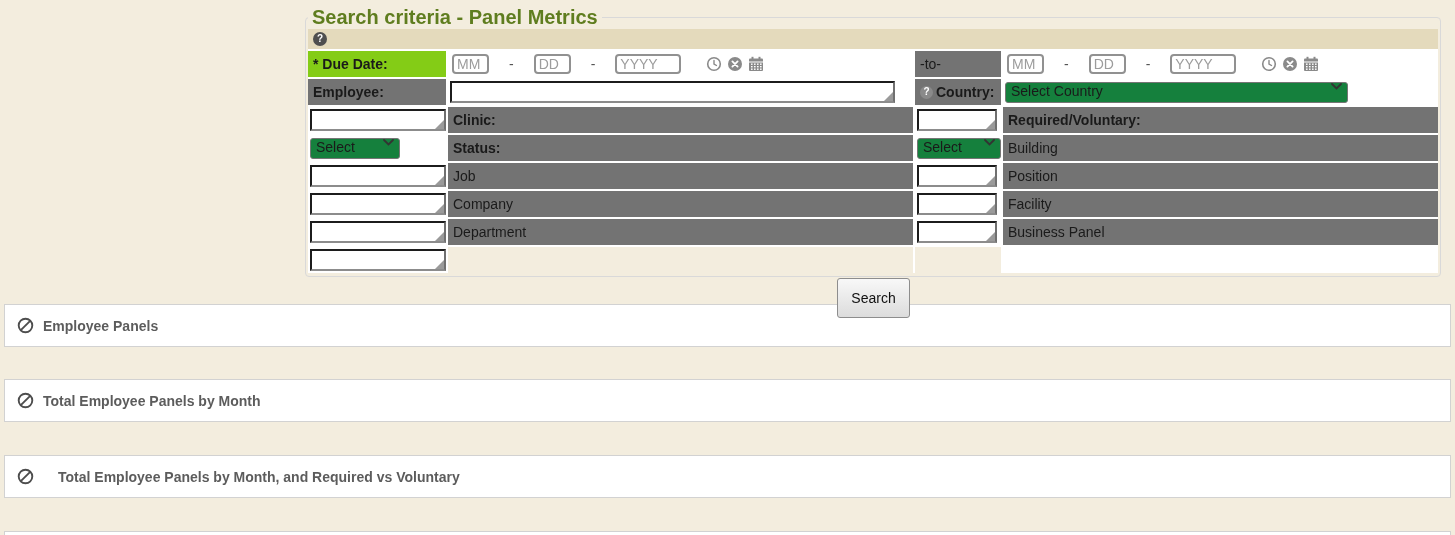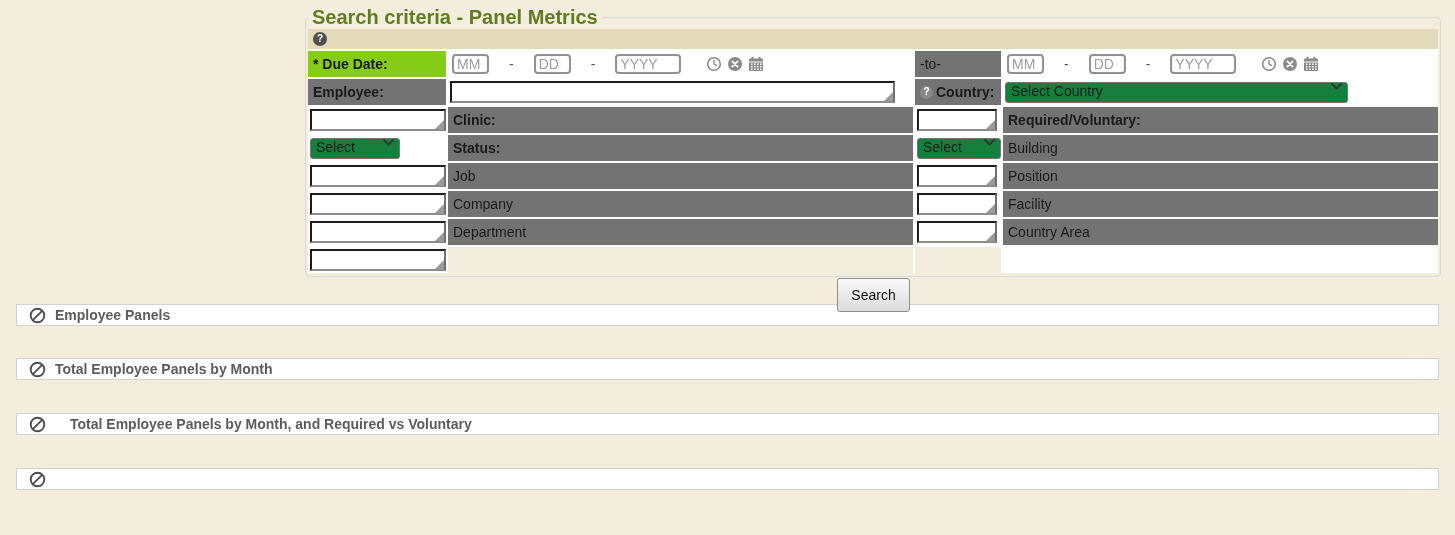--- a/index.html
+++ b/index.html
@@ -103,30 +103,30 @@
 
   
   .btnrow {
     margin-left:305px; width:1137px;
     text-align:center; padding-top:1px; height:26px;
   }
   .btn {
     font-family:inherit; font-size:14px;
     background:linear-gradient(#f8f8f8,#dcdcdc);
     border:1px solid #8d8d8d; border-radius:3px;
-    padding:2px 13px; height:34px;
+    padding:2px 13px; height:40px;
     color:#111; cursor:pointer;
   }
 
   
   .panelbar {
-    margin:0 16px;
+    margin:0 4px;
     background:#fff;
     border:1px solid #d2d2d2;
-    height:22px;
+    height:43px;
     display:flex; align-items:center;
     padding-left:12px; gap:9px;
     cursor:pointer;
   }
   .panelbar .ptitle { font-weight:bold; color:#5c5c5c; }
   .mt1 { margin-top:1px; }
   .mt32 { margin-top:32px;align-items:center; }
   .mt33 { margin-top:33px;gap:24px; }
 </style>
 </head>
@@ -298,21 +298,21 @@
 
     <div class="cell lblcell">Facility</div>
     <div class="cell inpcell">
       <span class="iw wleft"><input style=""><span class="grip"></span></span>
     </div>
     <div class="cell lblcell">Department</div>
     <div class="cell inpcell">
       <span class="iw wfull"><input style=""><span class="grip"></span></span>
     </div>
 
-    <div class="cell lblcell">Country Area</div>
+    <div class="cell lblcell">Business Panel</div>
     <div class="cell inpcell">
       <span class="iw wleft"><input style=""><span class="grip"></span></span>
     </div>
     <div class="cell emptycell"></div>
     <div class="cell emptycell"></div>
 
   </div>
 </fieldset>
 
 <div class="btnrow">

